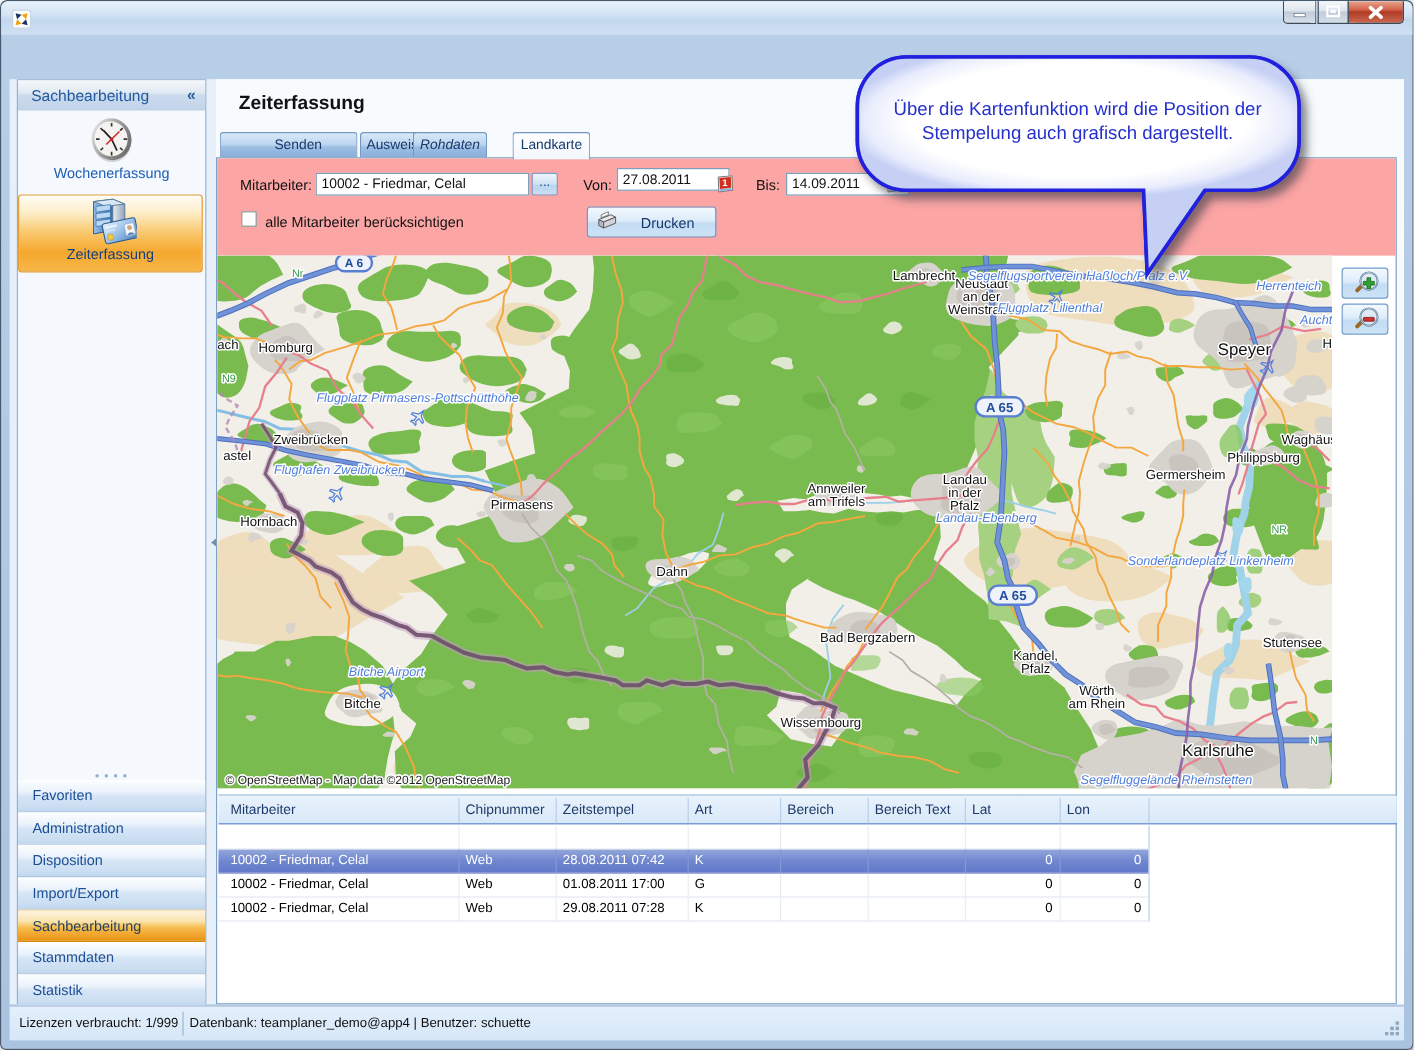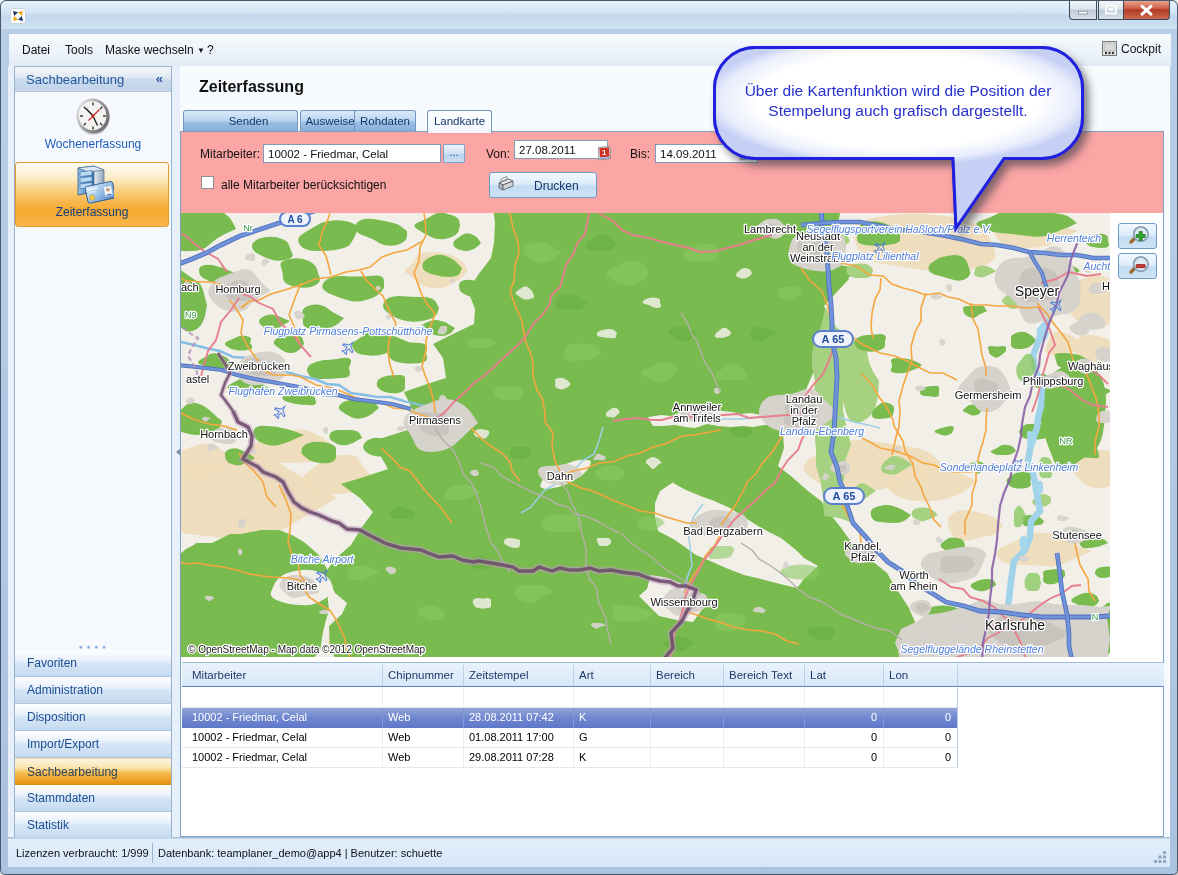--- a/index.html
+++ b/index.html
@@ -133,33 +133,20 @@
             <rect x="8" y="5" width="11" height="9" fill="none" stroke="#fff" stroke-width="2"></rect>
             <rect x="11" y="8" width="5" height="3" fill="#fff"></rect>
           </svg>
         </div>
       <div class="wbtn" id="btn-close">
           <svg class="wglyph" viewBox="0 0 46 19">
             <path d="M18.5 5.5 L27.5 13.5 M27.5 5.5 L18.5 13.5" stroke="#fff" stroke-width="3.2" fill="none" stroke-linecap="round"></path>
           </svg>
         </div>
     </div>
-  </div>
-  <div id="menubar">
-    <div class="menuitem" style="left:13px;">Datei</div>
-    <div class="menuitem" style="left:56px;">Tools</div>
-    <div class="menuitem" style="left:96px;">Maske wechseln <span style="font-size:8px;position:relative;top:-1px;">▼</span></div>
-    <div class="menuitem" style="left:198px;">?</div>
-    <div id="cockpit"><svg width="15" height="15" viewBox="0 0 15 15" style="vertical-align:-3px;margin-right:4px;">
-          <rect x="0.5" y="0.5" width="14" height="14" fill="#e8e8e8" stroke="#777"></rect>
-          <rect x="2" y="2" width="11" height="8" fill="#d8d8d8" stroke="#999" stroke-width="0.5"></rect>
-          <circle cx="4" cy="12" r="1.2" fill="#333"></circle>
-          <circle cx="7.5" cy="12" r="1.2" fill="#333"></circle>
-          <circle cx="11" cy="12" r="1.2" fill="#333"></circle>
-        </svg>Cockpit</div>
   </div>
   <div id="client">
     <div id="sidebar">
       <div id="sb-head">
           <span class="t">Sachbearbeitung</span>
           <span class="c">«</span>
         </div>
       <div id="wochen">
         <svg width="38" height="40" viewBox="0 0 38 40" style="display:block;margin:0 auto;">
 <defs>
@@ -250,21 +237,21 @@
           <div class="navbtn">Statistik</div>
         </div>
     </div>
     <svg style="position:absolute;left:167px;top:380px;" width="8" height="12" viewBox="0 0 8 12">
         <path d="M7 1 L1 6 L7 11 Z" fill="#7a8ea2"></path>
       </svg>
     <div id="main">
       <div id="pagetitle">Zeiterfassung</div>
       <div class="tab" style="left:3px; width:115px;padding-left:16px;">Senden /Empfangen</div>
       <div class="tab" style="left:120px; width:60px;">Ausweise</div>
-      <div class="tab" style="left:174px; width:62px;">Rohdaten</div>
+      <div class="tab" style="left:164px; width:62px;font-style:italic;">Rohdaten</div>
       <div class="tab active" style="left:247px; width:65px;">Landkarte</div>
       <div id="panel">
         <div id="formband">
           <div class="flabel" style="left:19px; top:15px;">Mitarbeiter:</div>
           <div class="finput" style="left:82px; top:12px; width:178px;">10002 - Friedmar, Celal</div>
           <div id="btn-dots">...</div>
           <div class="flabel" style="left:305px; top:15px;">Von:</div>
           <div class="finput" style="left:333px; top:8px; width:94px;">27.08.2011</div>
           <svg class="calico" style="left:416px; top:14px;" viewBox="0 0 15 15">
 <path d="M1.5,1.5 L13,0.5 L13.5,12.5 L2,14 Z" fill="#e8e8e8" stroke="#777" stroke-width="0.8"></path>

